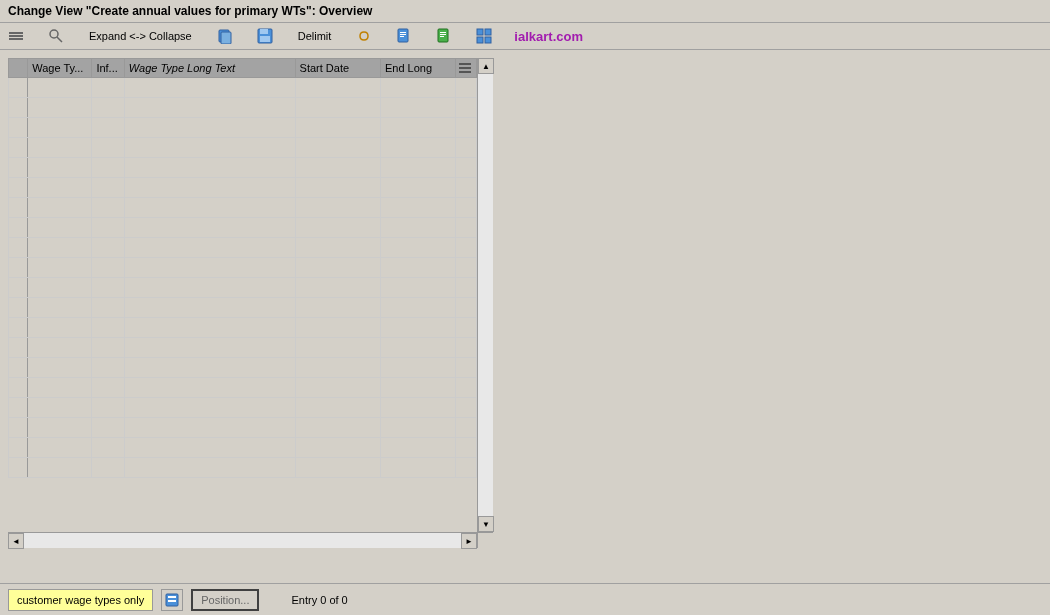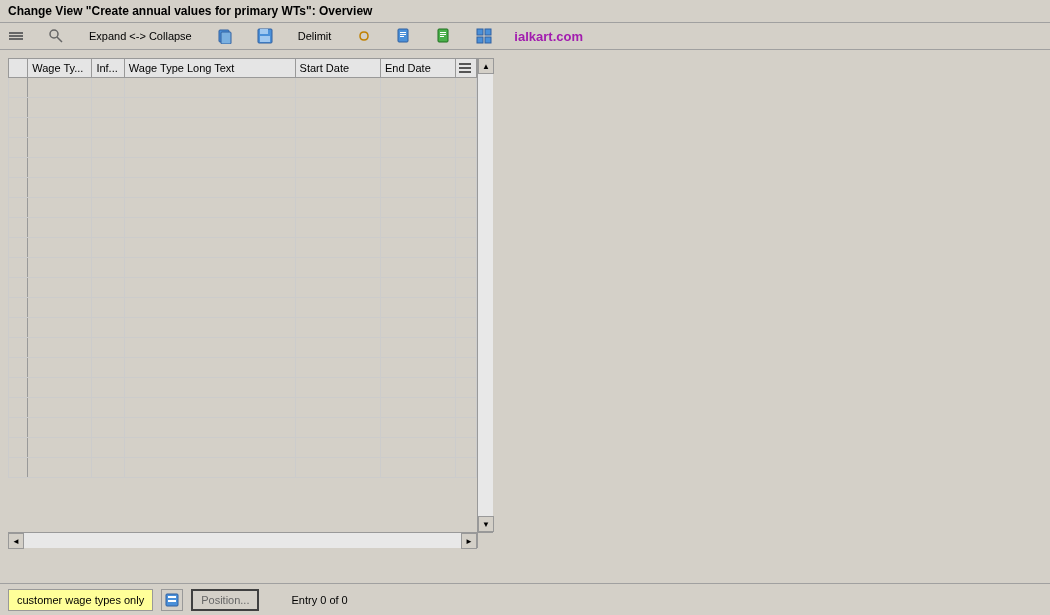--- a/index.html
+++ b/index.html
@@ -49,21 +49,21 @@
       height: calc(615px - 80px);
     }
 
     table {
       width: 100%;
       border-collapse: collapse;
       font-size: 11px;
     }
 
     .table-header {
-      background-color: #e5e5e5;
+      background-color: #a3a3a3;
       position: sticky;
       top: 0;
     }
 
     .table-header th {
       border: 1px solid #999;
       padding: 2px 4px;
       text-align: left;
       font-weight: normal;
       white-space: nowrap;
@@ -79,20 +79,21 @@
       width: 60px;
     }
 
     .table-header th.col-inf {
       width: 25px;
       margin-top: 17px;
     }
 
     .table-header th.col-long-text {
       width: 160px;
+      font-style: italic;
     }
 
     .table-header th.col-start-date {
       width: 80px;
     }
 
     .table-header th.col-end-date {
       width: 70px;
     }
 
@@ -369,21 +370,21 @@
 
     <div class="table-scroll-content">
       <table>
         <thead class="table-header">
           <tr>
             <th class="col-checkbox"></th>
             <th class="col-wage-type">Wage Ty...</th>
             <th class="col-inf">Inf...</th>
             <th class="col-long-text">Wage Type Long Text</th>
             <th class="col-start-date">Start Date</th>
-            <th class="col-end-date">End Date</th>
+            <th class="col-end-date">End Long</th>
             <th class="col-settings">
               <div class="settings-icon-cell">
                 <svg width="14" height="14" viewBox="0 0 14 14">
                   <rect x="1" y="2" width="12" height="2" fill="#555"></rect>
                   <rect x="1" y="6" width="12" height="2" fill="#555"></rect>
                   <rect x="1" y="10" width="12" height="2" fill="#555"></rect>
                 </svg>
               </div>
             </th>
           </tr>

